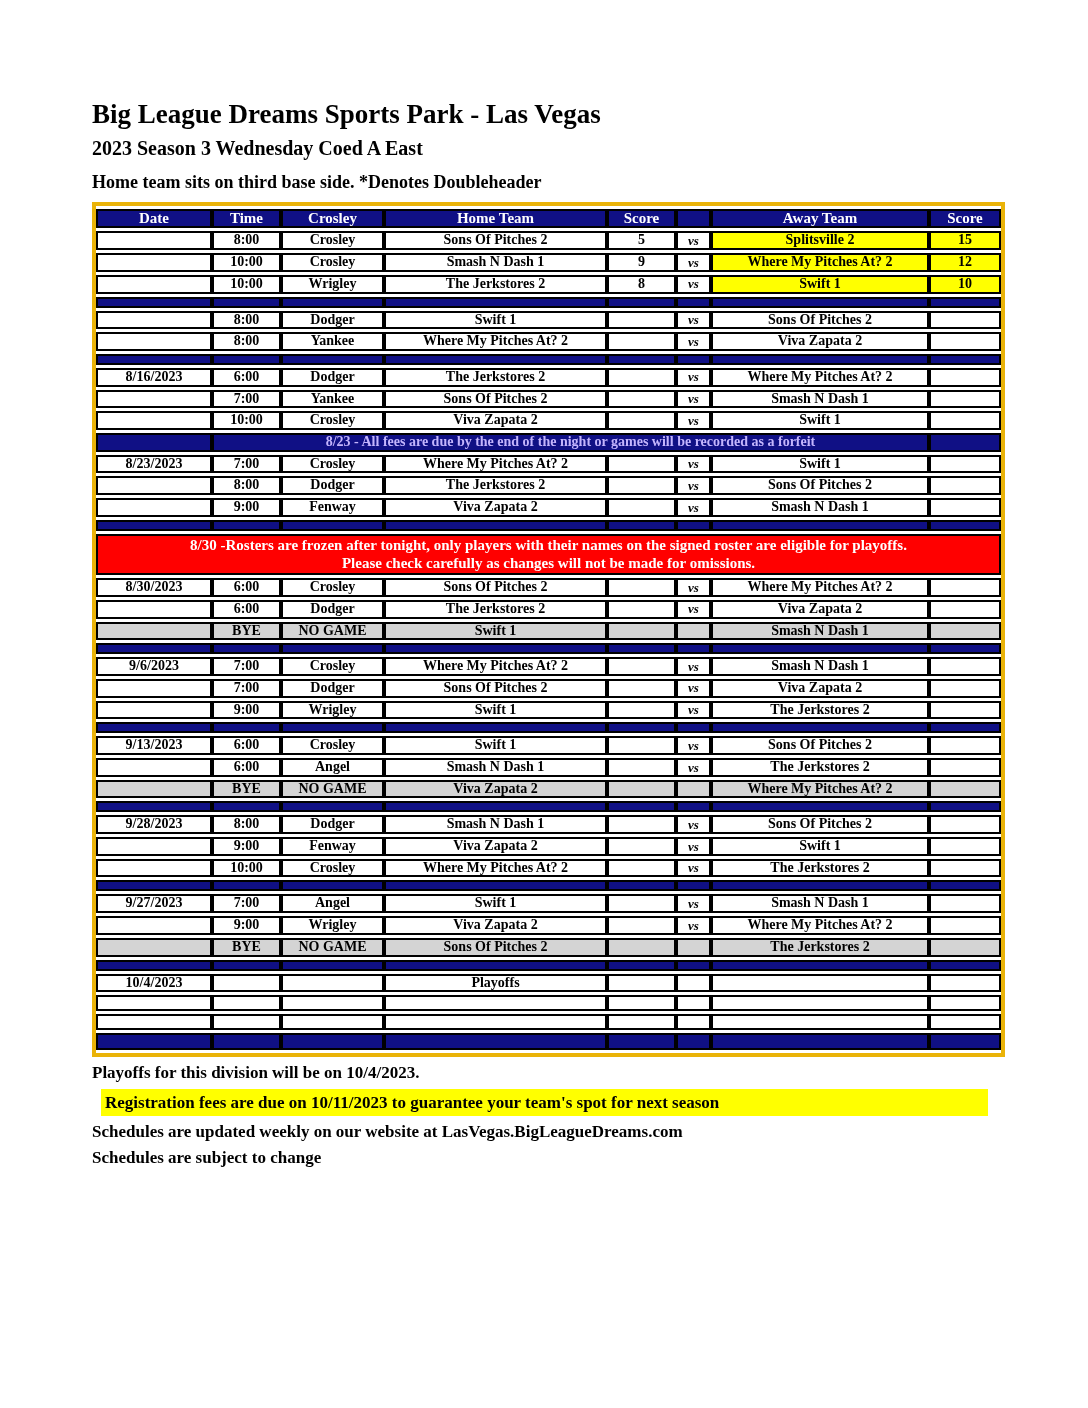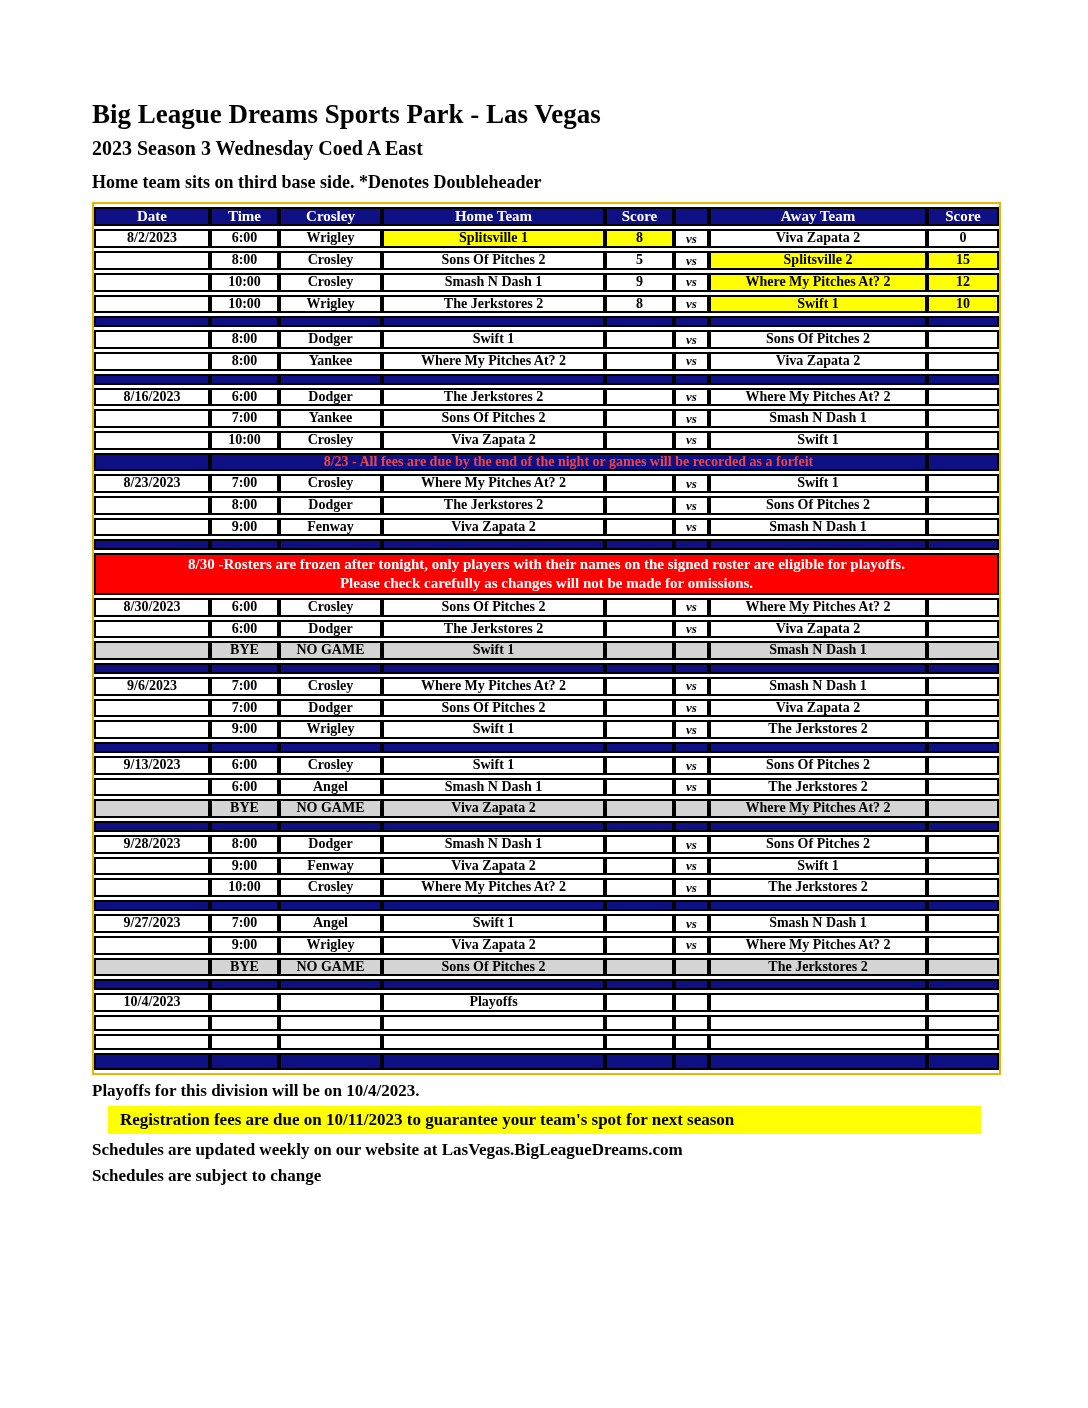--- a/index.html
+++ b/index.html
@@ -15,40 +15,40 @@
     font-family:"Liberation Serif","DejaVu Serif",serif;font-weight:bold;
   }
   .header-block{width:905px;margin:100px 0 0 92px;}
   .page-title{font-size:27px;line-height:1.1;margin:0;}
   .page-subtitle{font-size:20px;line-height:1.1;margin:7px 0 0 0;}
   .page-note{font-size:18px;margin:13px 0 0 0;}
 
   table.schedule-table{
     margin:9px 0 0 92px;width:905px;table-layout:fixed;
     border-collapse:separate;border-spacing:0 3px;
-    border:2px solid #eab308;background:#fff;
+    border:4px solid #eab308;background:#fff;
   }
   td{
     border:2px solid #000;height:16px;padding:0 1px;
     text-align:center;vertical-align:middle;
     font-size:14px;font-weight:bold;line-height:1.05;
     overflow:hidden;white-space:nowrap;
   }
   tr.header-row td{background:var(--navy);color:#fff;font-size:15px;height:18px;}
   tr.sep-row td{background:var(--navy);height:11px;}
   tr.sep-row.tall td{height:17px;}
-  tr.note-row td{background:var(--navy);color:#ef4444;font-size:14px;height:16px;}
+  tr.note-row td{background:var(--navy);color:#c4b5fd;font-size:14px;height:16px;}
   tr.notice-row td{background:var(--red);color:#fff;font-size:15px;height:40px;white-space:normal;line-height:1.25;}
   tr.bye-row td{background:var(--gray);}
   td.hl{background:var(--yellow);}
   td.vs-cell{font-style:italic;font-size:13px;}
 
   .footer-block{width:905px;margin:6px 0 0 92px;}
   .footer-line{font-size:17px;line-height:1.15;margin:6px 0;}
-  .reg-band{background:var(--yellow);padding:4px 12px;margin:6px 16px;}
+  .reg-band{background:var(--yellow);padding:4px 4px;margin:6px 9px;}
 </style>
 </head>
 <body>
 
 <div class="header-block">
   <div class="page-title">Big League Dreams Sports Park - Las Vegas</div>
   <div class="page-subtitle">2023 Season 3 Wednesday Coed A East</div>
   <div class="page-note">Home team sits on third base side.  *Denotes Doubleheader</div>
 </div>
 
@@ -68,30 +68,20 @@
         <td>Date</td>
         <td>Time</td>
         <td>Crosley</td>
         <td>Home Team</td>
         <td>Score</td>
         <td></td>
         <td>Away Team</td>
         <td>Score</td>
       </tr>
       <tr class="game-row">
-        <td>8/2/2023</td>
-        <td>6:00</td>
-        <td>Wrigley</td>
-        <td class="hl">Splitsville 1</td>
-        <td class="hl">8</td>
-        <td class="vs-cell">vs</td>
-        <td>Viva Zapata 2</td>
-        <td>0</td>
-      </tr>
-      <tr class="game-row">
         <td></td>
         <td>8:00</td>
         <td>Crosley</td>
         <td>Sons Of Pitches 2</td>
         <td>5</td>
         <td class="vs-cell">vs</td>
         <td class="hl">Splitsville 2</td>
         <td class="hl">15</td>
       </tr>
       <tr class="game-row">

